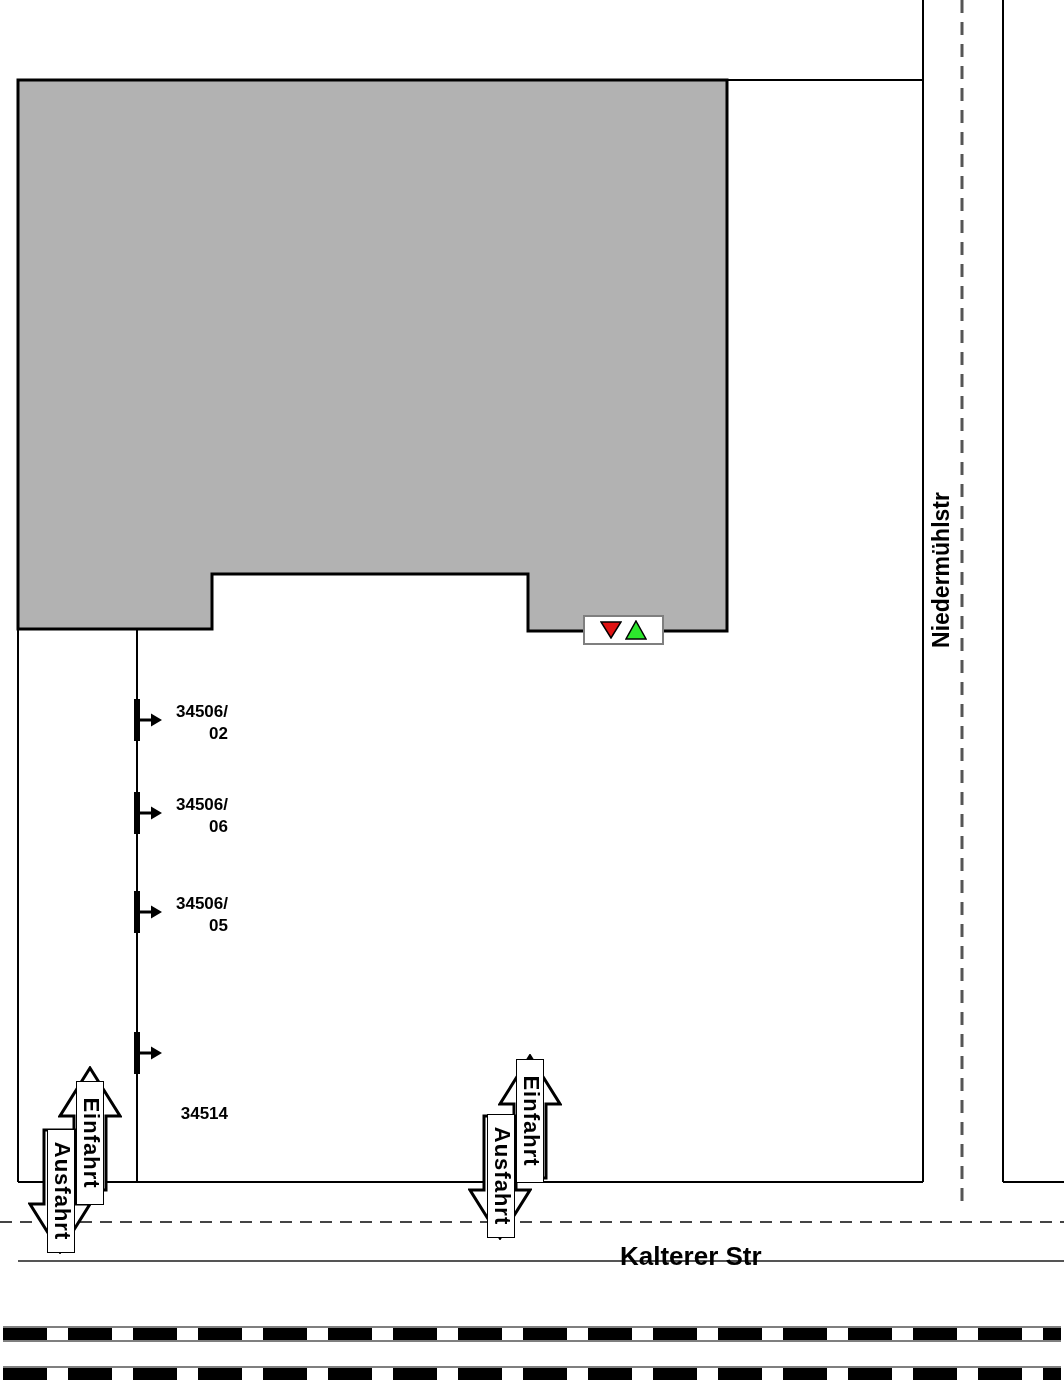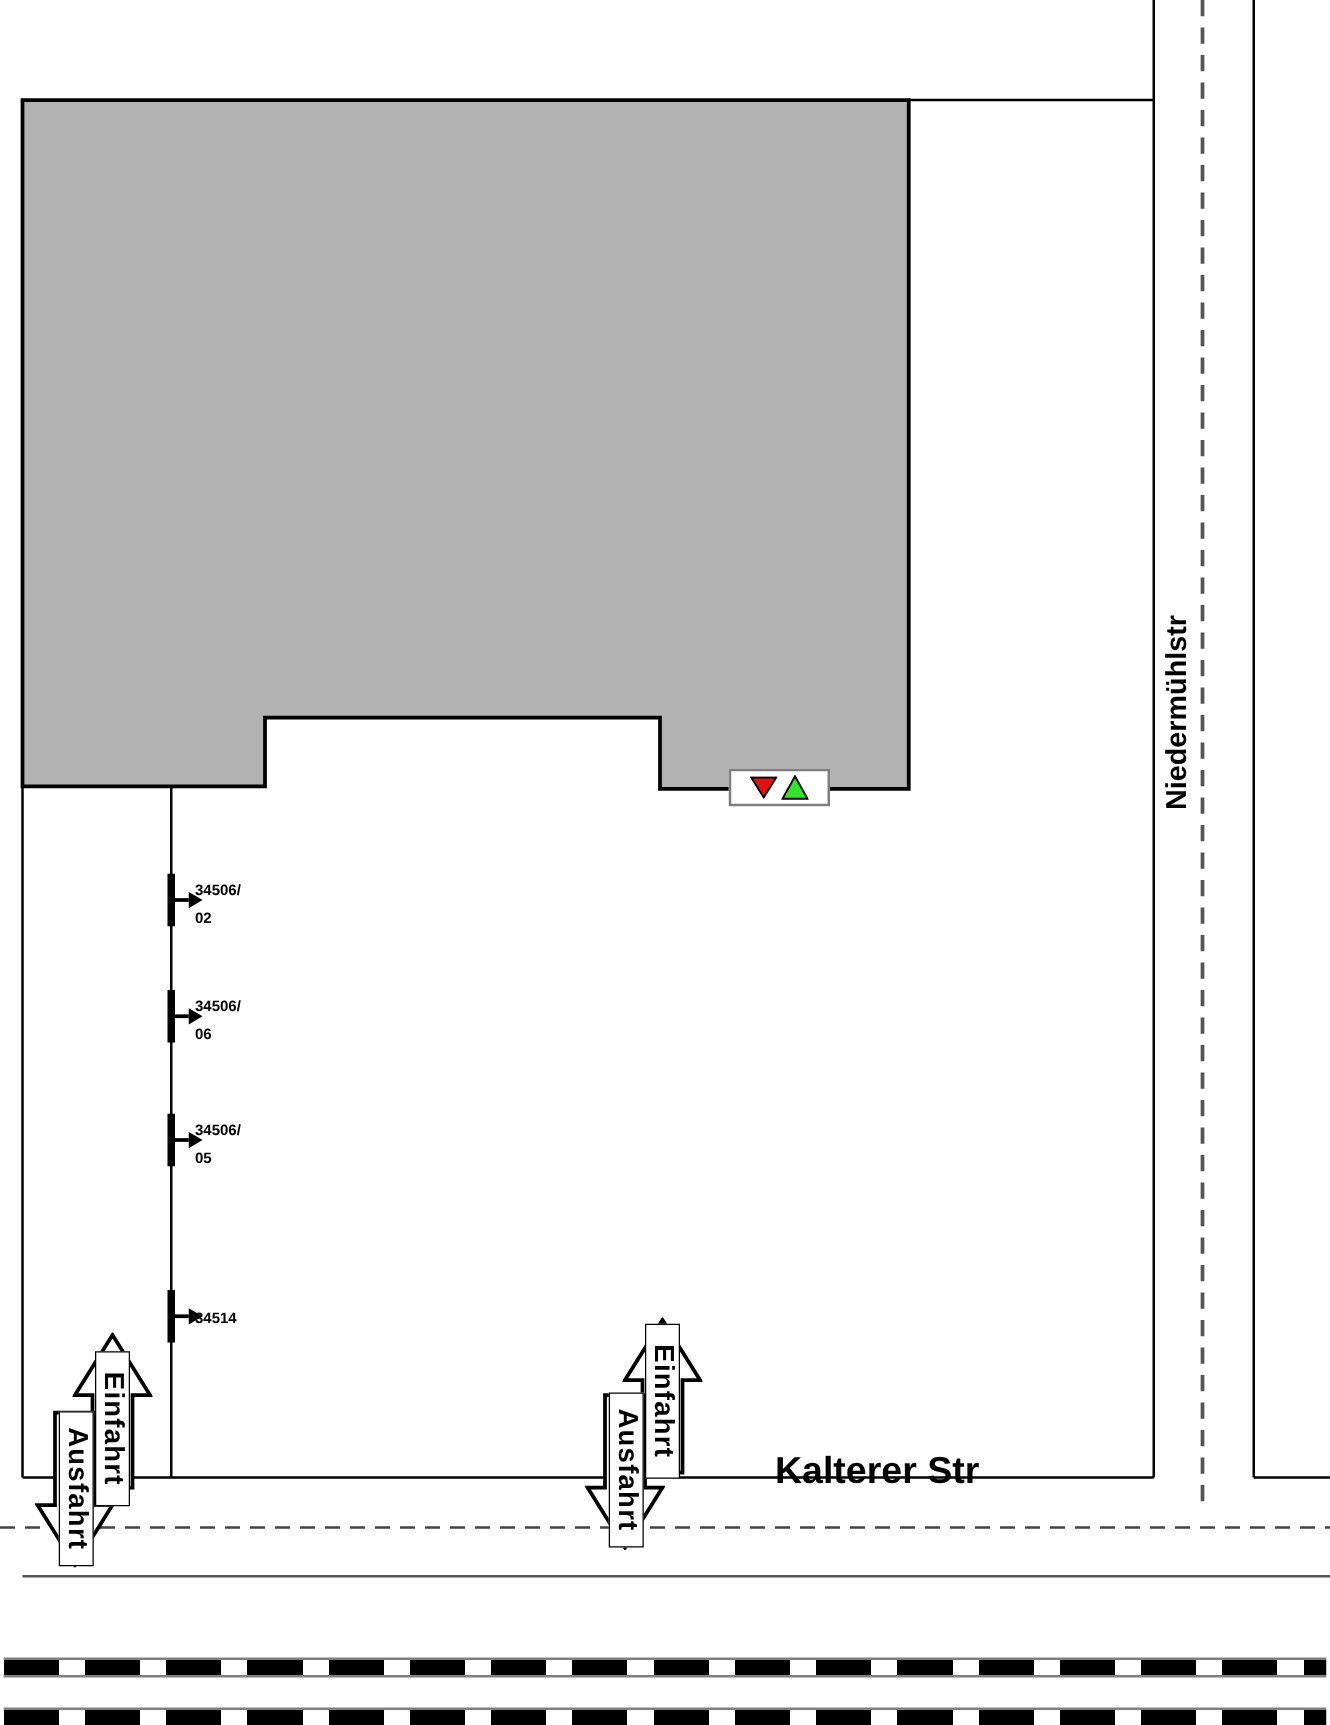--- a/index.html
+++ b/index.html
@@ -2,25 +2,25 @@
 <html><head>
 <meta charset="utf-8">
 <style>
   html,body{margin:0;padding:0;background:#fff;}
   #canvas{
     position:relative;width:1064px;height:1380px;overflow:hidden;background:#fff;
     font-family:"Liberation Sans",sans-serif;color:#000;
   }
   #bg-svg{position:absolute;left:0;top:0;}
   .lbl{position:absolute;font-weight:bold;}
-  .gate-label{left:156px;width:72px;text-align:left;font-size:12px;line-height:22px;}
+  .gate-label{left:156px;width:72px;text-align:right;font-size:17px;line-height:22px;}
   .gate-label span{display:block;}
   .street-v{left:851px;top:557px;width:180px;height:26px;line-height:26px;
     text-align:center;font-size:23px;transform:rotate(-90deg);}
-  .street-h{left:620px;top:1160px;font-size:30px;}
+  .street-h{left:620px;top:1241px;font-size:26px;}
   .arrow-svg{position:absolute;}
   .arrow-label{
     position:absolute;width:122px;height:26px;line-height:24px;text-align:center;
     background:#fff;border:1px solid #000;font-weight:bold;font-size:22px;
     letter-spacing:1px;transform:rotate(90deg);
   }
   #signal-box{
     position:absolute;left:583px;top:615px;width:81px;height:30px;
     background:#fff;border:2px solid #7f7f7f;box-sizing:border-box;
     display:flex;align-items:center;justify-content:center;gap:3px;
@@ -109,21 +109,21 @@
     <span>02</span>
   </div>
   <div class="lbl gate-label" style="top:794px;">
     <span>34506/</span>
     <span>06</span>
   </div>
   <div class="lbl gate-label" style="top:893px;">
     <span>34506/</span>
     <span>05</span>
   </div>
-  <div class="lbl gate-label" style="top:1043px;">
+  <div class="lbl gate-label" style="top:1103px;">
     <span>34514</span>
     <span></span>
   </div>
 
   <div class="lbl street-v">Niedermühlstr</div>
   <div class="lbl street-h">Kalterer Str</div>
 
   <div class="rail" id="rail-1"></div>
   <div class="rail" id="rail-2"></div>
 

